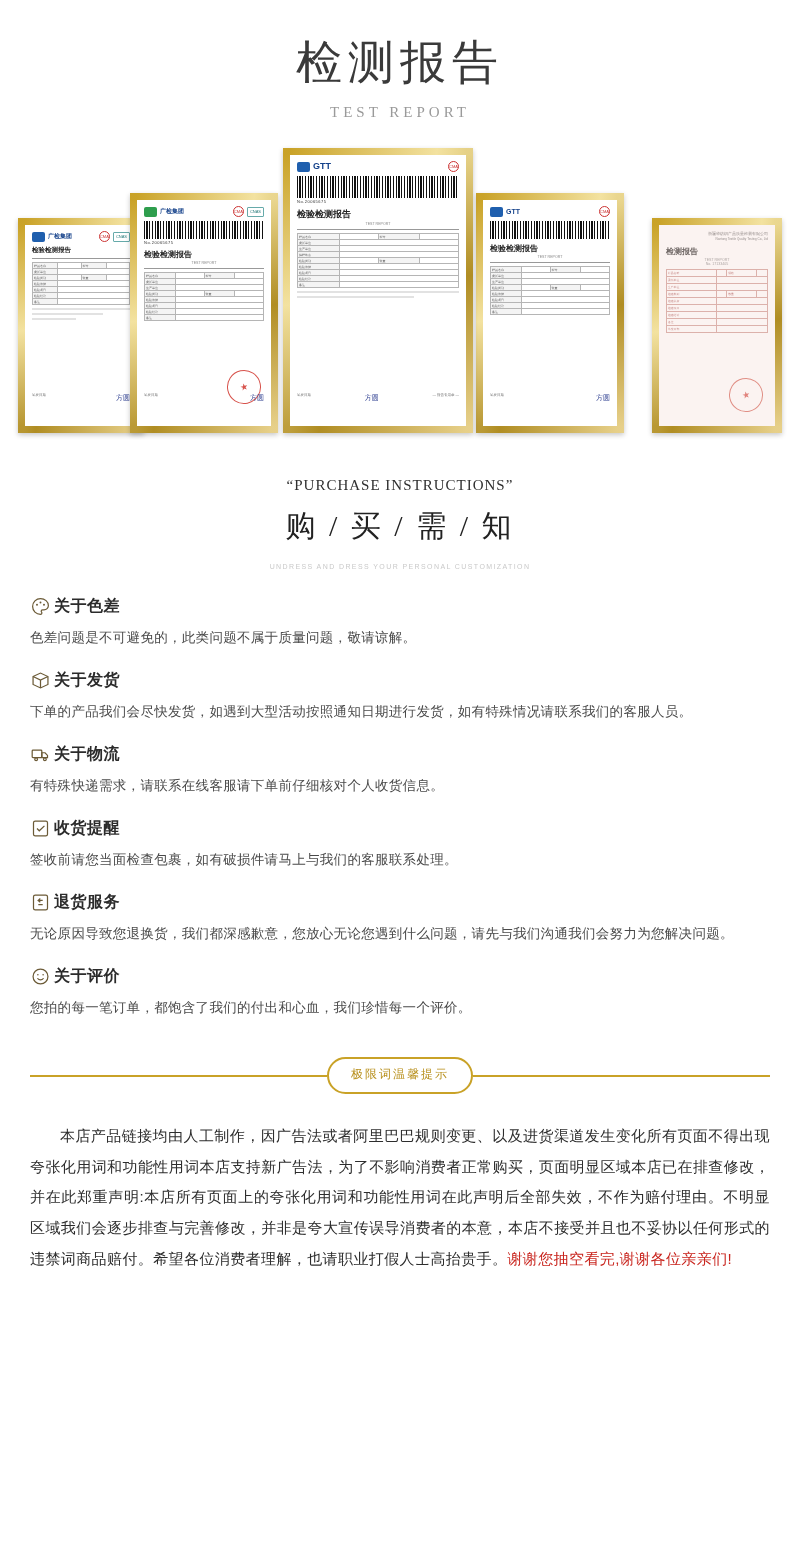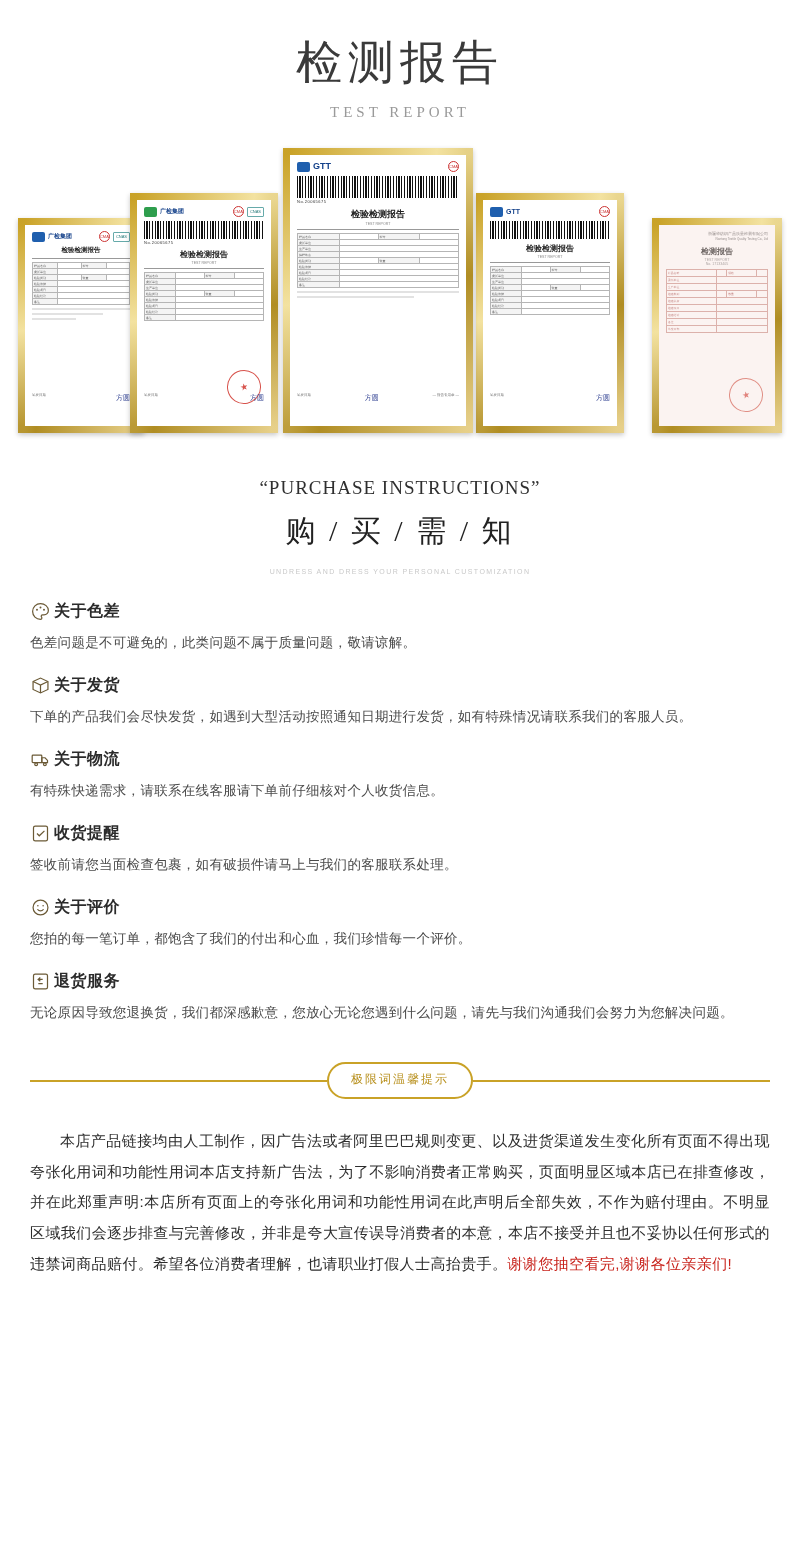--- a/index.html
+++ b/index.html
@@ -88,21 +88,21 @@
   }
   .cert-top { display: flex; justify-content: space-between; align-items: center; }
   .barcode {
     height: 18px; margin-top: 4px;
     background: repeating-linear-gradient(to right,
       #111 0 1px, #fff 1px 2px, #111 2px 4px, #fff 4px 5px,
       #111 5px 6px, #fff 6px 8px, #111 8px 9px, #fff 9px 11px);
   }
   .barcode-num { font-size: 4px; color: #333; letter-spacing: .5px; margin-top: 1px; }
   .cert-title {
-    text-align: center; font-size: 8px; font-weight: bold; color: #222;
+    font-size: 8px; font-weight: bold; color: #222;
     margin: 4px 0 1px;
   }
   .cert-title.small { font-size: 6.5px; }
   .cert-sub { text-align: center; font-size: 3.6px; color: #888; }
   .hr-line { height: 1px; background: #999; margin: 3px 0; }
   .mini-table { width: 100%; border-collapse: collapse; margin-top: 2px; }
   .mini-table td {
     border: 0.5px solid #b5b5b5; height: 6px;
     font-size: 3px; color: #666; padding: 0 1px;
   }
@@ -127,21 +127,21 @@
   .sig-hand { font-family: "Liberation Serif", serif; font-size: 7px; color: #2b3c8f; }
   .cert-header-cn { font-size: 4px; color:#666; text-align:right; line-height:1.5;}
   .cert-redtable { width:100%; border-collapse:collapse; margin-top:3px;}
   .cert-redtable td { border:0.5px solid #cf9a94; height:5px; font-size:2.8px; color:#a55; }
   .pinkwash { position:absolute; inset:0; background: rgba(244,222,216,.35); pointer-events:none;}
 
   
   .pi-en {
     text-align: center;
     font-family: "Liberation Serif", serif;
-    font-size: 19px;
+    font-size: 15px;
     color: #2f2f2f;
     letter-spacing: 1px;
     margin-top: 4px;
   }
   .pi-cn {
     text-align: center;
     font-family: "Liberation Serif", serif;
     font-size: 30px;
     color: #222;
     letter-spacing: 3px;
@@ -603,43 +603,43 @@
         </span>
         <span class="note-title">收货提醒</span>
       </div>
       <div class="note-body">签收前请您当面检查包裹，如有破损件请马上与我们的客服联系处理。</div>
     </div>
 
     <div class="note">
       <div class="note-head">
         <span class="note-icon">
           <svg viewBox="0 0 24 24" fill="none" stroke="currentColor" stroke-width="1.4">
+            <rect x="4" y="3.5" width="16" height="17" rx="2"></rect>
+            <path d="M14.5 9.5H9.8M11.8 7.5 9.3 9.6l2.5 2.1M9.5 14.5h5"></path>
+          </svg>
+        </span>
+        <span class="note-title">退货服务</span>
+      </div>
+      <div class="note-body">无论原因导致您退换货，我们都深感歉意，您放心无论您遇到什么问题，请先与我们沟通我们会努力为您解决问题。</div>
+    </div>
+
+    <div class="note">
+      <div class="note-head">
+        <span class="note-icon">
+          <svg viewBox="0 0 24 24" fill="none" stroke="currentColor" stroke-width="1.4">
             <circle cx="12" cy="12" r="8.5"></circle>
             <circle cx="9" cy="10" r=".9" fill="currentColor" stroke="none"></circle>
             <circle cx="15" cy="10" r=".9" fill="currentColor" stroke="none"></circle>
             <path d="M8.5 14c1 1.3 2.2 1.9 3.5 1.9s2.5-.6 3.5-1.9"></path>
           </svg>
         </span>
         <span class="note-title">关于评价</span>
       </div>
       <div class="note-body">您拍的每一笔订单，都饱含了我们的付出和心血，我们珍惜每一个评价。</div>
     </div>
-
-    <div class="note">
-      <div class="note-head">
-        <span class="note-icon">
-          <svg viewBox="0 0 24 24" fill="none" stroke="currentColor" stroke-width="1.4">
-            <rect x="4" y="3.5" width="16" height="17" rx="2"></rect>
-            <path d="M14.5 9.5H9.8M11.8 7.5 9.3 9.6l2.5 2.1M9.5 14.5h5"></path>
-          </svg>
-        </span>
-        <span class="note-title">退货服务</span>
-      </div>
-      <div class="note-body">无论原因导致您退换货，我们都深感歉意，您放心无论您遇到什么问题，请先与我们沟通我们会努力为您解决问题。</div>
-    </div>
   </div>
 
   <div class="disclaimer">
     <div class="dis-banner">
       <span class="dis-rule"></span>
       <span class="dis-pill">极限词温馨提示</span>
       <span class="dis-rule"></span>
     </div>
     <div class="dis-text"><span>本店产品链接均由人工制作，因广告法或者阿里巴巴规则变更、以及进货渠道发生变化所有页面不得出现夸张化用词和功能性用词本店支持新广告法，为了不影响消费者正常购买，页面明显区域本店已在排查修改，并在此郑重声明:本店所有页面上的夸张化用词和功能性用词在此声明后全部失效，不作为赔付理由。不明显区域我们会逐步排查与完善修改，并非是夸大宣传误导消费者的本意，本店不接受并且也不妥协以任何形式的违禁词商品赔付。希望各位消费者理解，也请职业打假人士高抬贵手。</span><span class="dis-red">谢谢您抽空看完,谢谢各位亲亲们!</span></div>
   </div>

